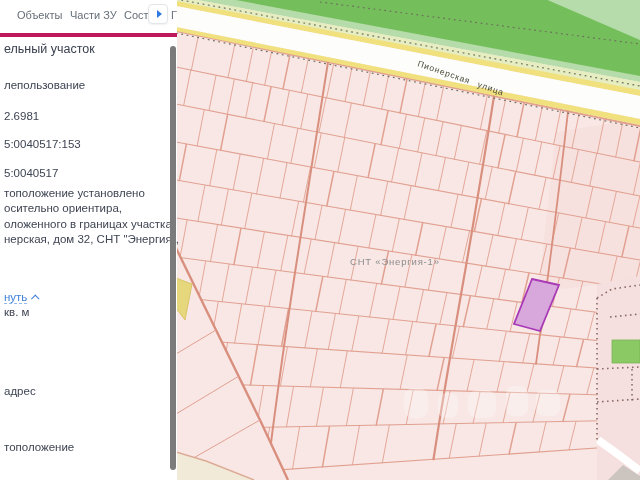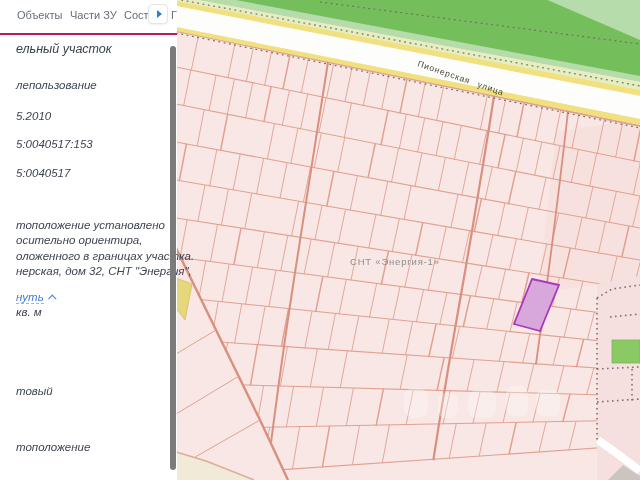--- a/index.html
+++ b/index.html
@@ -9,29 +9,29 @@
     --green_dark:#74bf5b; --green_light:#b7dcab; --scrollbar:#7b7b7b;
   }
   html,body{margin:0;padding:0;}
   .stage{position:relative;width:640px;height:480px;overflow:hidden;background:#fff;
          font-family:"Liberation Sans","DejaVu Sans",sans-serif;}
   
   .map{position:absolute;left:176px;top:0;width:464px;height:480px;cursor:grab;}
   
   .panel{position:absolute;left:0;top:0;width:177px;height:480px;background:#fff;}
   .tabbar{position:absolute;left:0;top:0;width:177px;height:33px;background:#fff;
-          border-bottom:2px solid #be185d;}
+          border-bottom:4px solid #be185d;}
   .tab{position:absolute;top:9px;font-size:11px;color:var(--tab_text);white-space:nowrap;cursor:pointer;}
   .nextbtn{position:absolute;left:148px;top:4px;width:18px;height:18px;background:#fff;
            border:1px solid #e2e6e9;border-radius:4px;box-shadow:0 1px 2px rgba(0,0,0,.06);
            display:flex;align-items:center;justify-content:center;cursor:pointer;}
   .tri-right{width:0;height:0;border-left:5px solid var(--accent_blue);
              border-top:4px solid transparent;border-bottom:4px solid transparent;margin-left:2px;}
-  .v{position:absolute;left:16px;font-size:11.5px;color:var(--panel_text);white-space:nowrap;font-style:italic;}
-  .addr{line-height:15.4px;margin-top:32px;}
+  .v{position:absolute;left:4px;font-size:11.5px;color:var(--panel_text);white-space:nowrap;}
+  .addr{line-height:15.4px;}
   .addr span{display:block;}
   .link{color:var(--link_blue);cursor:pointer;}
   .link .txt{border-bottom:1px dashed rgba(61,126,216,.55);}
   .chev-up{display:inline-block;width:5px;height:5px;border-left:1.6px solid var(--link_blue);
            border-top:1.6px solid var(--link_blue);transform:rotate(45deg) translateY(1px);
            margin-left:6px;}
   .scrollbar{position:absolute;left:170px;top:46px;width:6px;height:424px;
              background:var(--scrollbar);border-radius:3px;cursor:pointer;z-index:6;}
   .objtype{font-size:12.5px;color:#39404e;}
 </style>
@@ -347,34 +347,34 @@
       <div class="tab" style="left:70px">Части ЗУ</div>
       <div class="tab" style="left:124px">Соста</div>
       <div class="nextbtn">
         <span class="tri-right"></span>
       </div>
       <div class="tab" style="left:171px">Г</div>
     </div>
 
     <div class="v objtype" style="top:42px">ельный участок</div>
     <div class="v" style="top:79px">лепользование</div>
-    <div class="v" style="top:110px">5.2010</div>
+    <div class="v" style="top:110px">2.6981</div>
     <div class="v" style="top:138px">5:0040517:153</div>
     <div class="v" style="top:167px">5:0040517</div>
 
     <div class="v addr" style="top:186px">
       <span>тоположение установлено</span>
       <span>осительно ориентира,</span>
       <span>оложенного в границах участка.</span>
       <span>нерская, дом 32, СНТ "Энергия",</span>
     </div>
 
     <div class="v link" style="top:291px">
       <span class="txt">нуть</span><span class="chev-up"></span>
     </div>
 
     <div class="v" style="top:306px">кв. м</div>
-    <div class="v" style="top:385px">товый</div>
+    <div class="v" style="top:385px">адрес</div>
     <div class="v" style="top:441px">тоположение</div>
   </div>
 
   <div class="scrollbar"></div>
 </div>
 
 </body></html>

